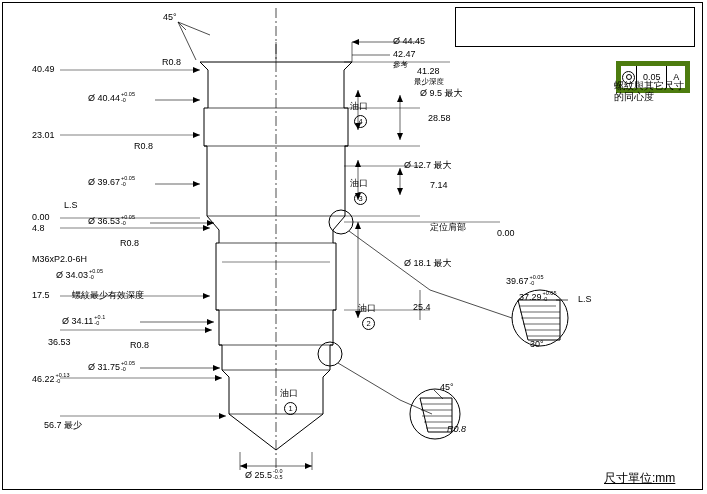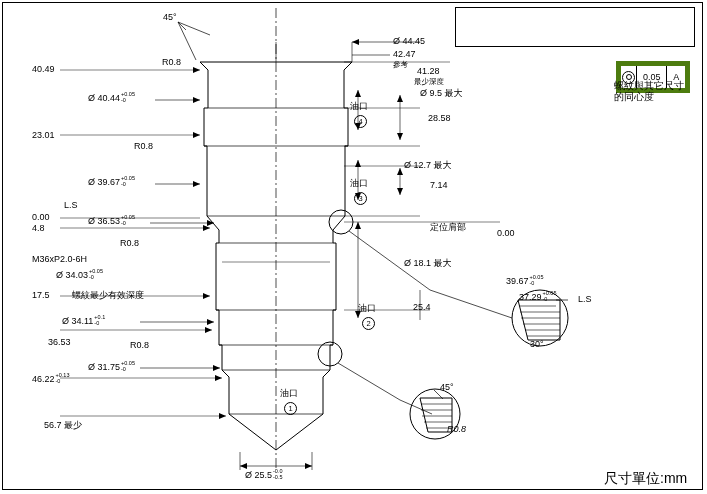--- a/index.html
+++ b/index.html
@@ -52,21 +52,21 @@
     border-radius:50%;position:relative;
   }
   .concentric-sym:after{
     content:"";position:absolute;left:2.5px;top:2.5px;width:4px;height:4px;
     border:1px solid #000;border-radius:50%;
   }
   .note{
     position:absolute;left:614px;top:80px;font-size:10px;line-height:11px;
     width:86px;
   }
-  .unitnote{position:absolute;left:604px;top:470px;font-size:14px;}
+  .unitnote{position:absolute;left:604px;top:470px;font-size:12px;text-decoration:underline;}
   .circnum{
     display:inline-block;width:11px;height:11px;border:1px solid #000;
     border-radius:50%;font-size:7.5px;line-height:11px;text-align:center;
     vertical-align:middle;
   }
   .tolstack{display:inline-block;font-size:5.5px;line-height:5.5px;vertical-align:middle;
     text-align:left;margin-left:1px;position:relative;top:-1px;}
   .tolstack span{display:block;}
 </style>
 </head>

